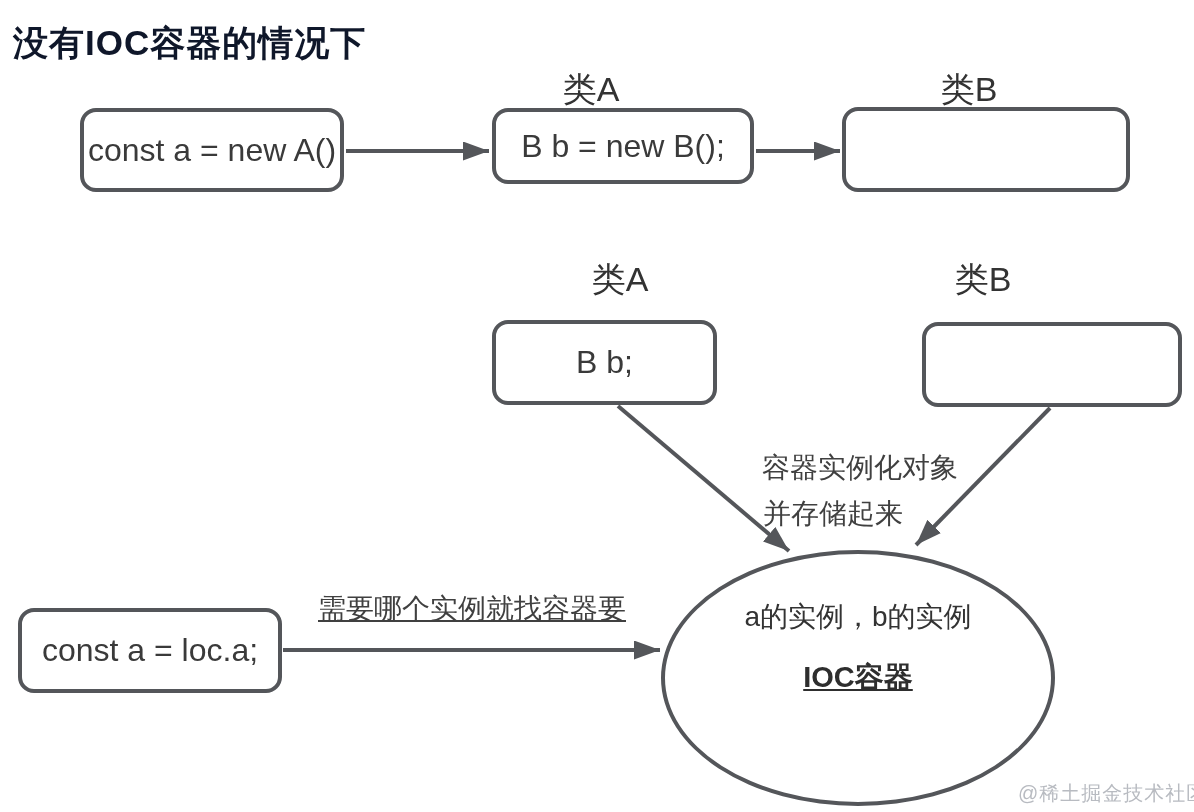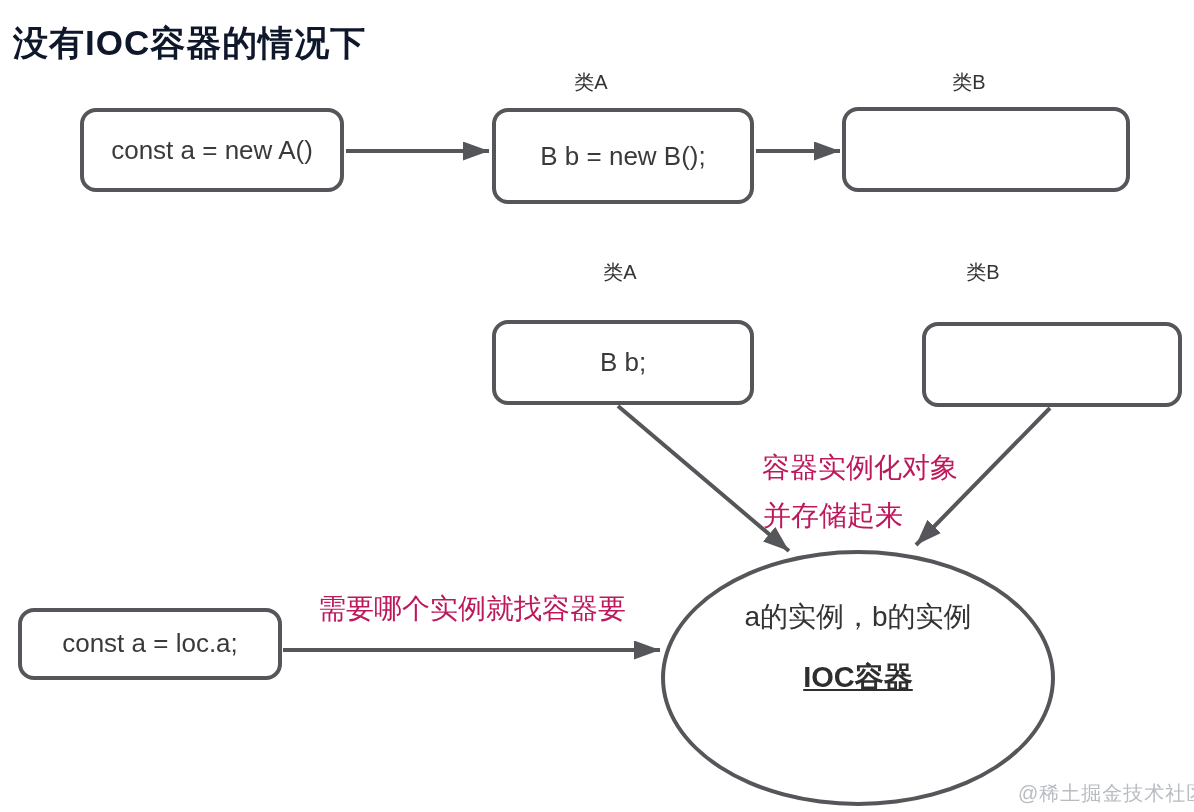--- a/index.html
+++ b/index.html
@@ -18,54 +18,54 @@
   .title{
     position:absolute;
     font-size:35px;font-weight:bold;color:#0f172a;
     line-height:1.15;white-space:nowrap;letter-spacing:1px;
   }
   .title-1{left:13px;top:23px;}
   .title-2{left:25px;top:256px;}
 
   .class-label{
     position:absolute;
-    font-size:20px;color:#333333;line-height:1.1;white-space:nowrap;
+    font-size:34px;color:#333333;line-height:1.1;white-space:nowrap;
     transform:translateX(-50%);
   }
   .label-a1{left:591px;top:71px;}
   .label-b1{left:969px;top:71px;}
   .label-a2{left:620px;top:261px;}
   .label-b2{left:983px;top:261px;}
 
   .node{
     position:absolute;
     border:4px solid #54565a;border-radius:16px;
     background:#ffffff;
     display:flex;align-items:center;justify-content:center;
-    font-size:26px;color:#3a3a3a;white-space:nowrap;
+    font-size:32px;color:#3a3a3a;white-space:nowrap;
     box-sizing:border-box;
   }
   .box-main-code{left:80px;top:108px;width:264px;height:84px;}
-  .box-classa-1{left:492px;top:108px;width:262px;height:96px;}
+  .box-classa-1{left:492px;top:108px;width:262px;height:76px;}
   .box-classb-1{left:842px;top:107px;width:288px;height:85px;}
-  .box-classa-2{left:492px;top:320px;width:262px;height:85px;}
+  .box-classa-2{left:492px;top:320px;width:225px;height:85px;}
   .box-classb-2{left:922px;top:322px;width:260px;height:85px;}
   .box-client-code{
-    left:18px;top:608px;width:264px;height:72px;
+    left:18px;top:608px;width:264px;height:85px;
     flex-direction:column;gap:9px;justify-content:center;text-align:right;
   }
   .box-client-code .code-line{line-height:1.2;}
 
   .note{
     position:absolute;
-    font-size:28px;color:#be185d;line-height:1.2;white-space:nowrap;
+    font-size:28px;color:#404040;line-height:1.2;white-space:nowrap;
   }
   .note-instantiate-1{left:762px;top:451px;}
-  .note-instantiate-2{left:763px;top:499px;}
-  .note-request{left:318px;top:592px;}
+  .note-instantiate-2{left:763px;top:499px;font-family:Liberation Mono, monospace;}
+  .note-request{left:318px;top:592px;text-decoration:underline;}
 
   .ioc-ellipse{
     position:absolute;
     left:661px;top:550px;width:394px;height:256px;
     border:4px solid #54565a;border-radius:50%;
     background:#ffffff;box-sizing:border-box;
   }
   .ellipse-line{
     position:absolute;left:0;width:100%;
     text-align:center;font-size:28px;color:#333333;white-space:nowrap;

